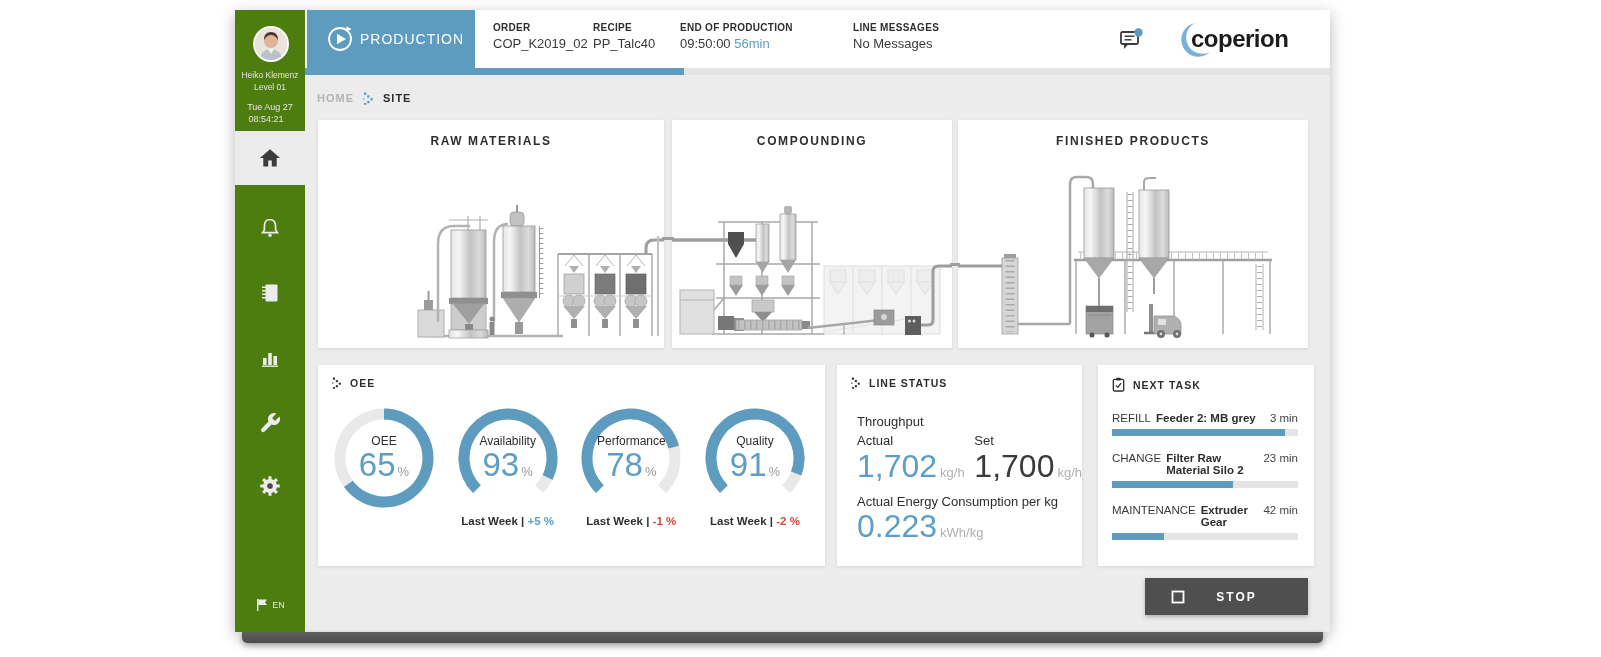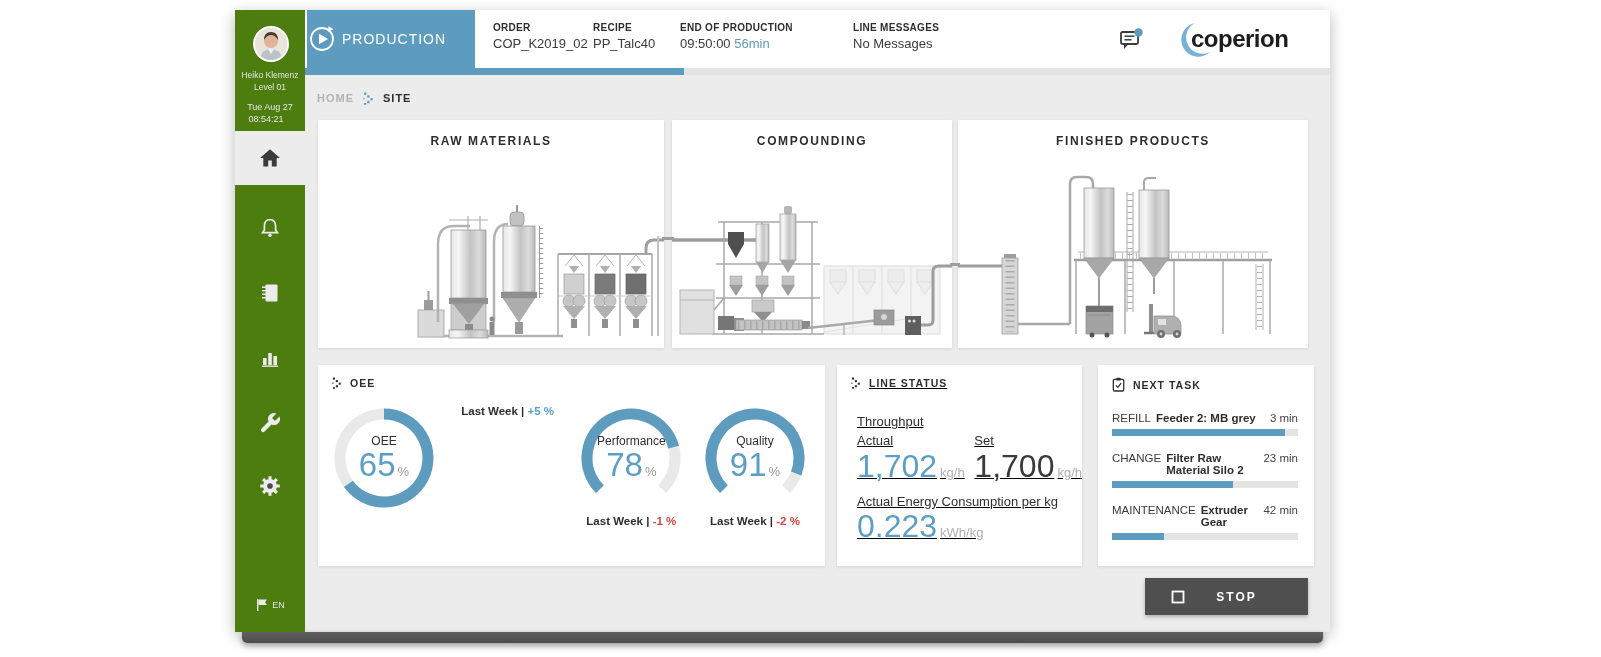--- a/index.html
+++ b/index.html
@@ -15,21 +15,21 @@
   .user-level { position:absolute; top:72px; width:70px; text-align:center; color:#e6e6e6; font-size:8.5px; }
   .sb-date { position:absolute; top:92px; width:70px; text-align:center; color:#e6e6e6; font-size:9px; }
   .sb-time { position:absolute; top:104px; width:62px; text-align:center; color:#e6e6e6; font-size:9px; }
   .nav-item { position:absolute; left:0; width:70px; height:54px; display:flex; align-items:center; justify-content:center; cursor:pointer; }
   .nav-item svg { display:block; }
   .nav-item.active { background:#ececec; }
   .nav-lang { position:absolute; left:0; bottom:12px; width:70px; height:30px; display:flex; align-items:center; justify-content:center; gap:3px; color:#e6e6e6; font-size:9px; cursor:pointer; }
 
   
   .header { position:absolute; left:70px; top:0; width:1025px; height:58px; background:#ffffff; z-index:4; }
-  .prod-tab { position:absolute; left:2px; top:0; width:168px; height:58px; background:#5d9cbe; color:#fff; display:flex; align-items:center; gap:5px; cursor:pointer; }
+  .prod-tab { position:absolute; left:2px; top:0; width:168px; height:58px; background:#5d9cbe; color:#fff; display:flex; align-items:center; gap:5px; padding-left:18px; cursor:pointer; }
   .prod-tab-label { font-size:14px; letter-spacing:1px; }
   .hgroup { position:absolute; top:12px; }
   .hlabel { font-size:10px; font-weight:bold; color:#2e2e2e; letter-spacing:.3px; }
   .hvalue { font-size:13px; color:#3a3a3a; margin-top:3px; }
   .hvalue .rem { color:#5d9cbe; }
   .g-order { left:188px; } .g-recipe { left:288px; } .g-end { left:375px; } .g-msg { left:548px; }
   .msg-icon { position:absolute; left:812px; top:16px; width:28px; height:28px; cursor:pointer; }
   .logo { position:absolute; left:868px; top:10px; width:150px; height:40px; }
 
   .hdr-track { position:absolute; left:70px; top:58px; width:1025px; height:7px; background:#e4e4e4; z-index:4; }
@@ -43,21 +43,21 @@
   
   .card { position:absolute; background:#fff; box-shadow:0 1px 3px rgba(0,0,0,.10); }
   .p-raw { left:83px; top:110px; width:346px; height:228px; cursor:pointer; }
   .p-comp { left:437px; top:110px; width:280px; height:228px; cursor:pointer; }
   .p-fin { left:723px; top:110px; width:350px; height:228px; cursor:pointer; }
   .p-title { text-align:center; margin-top:14px; font-size:12px; font-weight:bold; letter-spacing:1.6px; color:#2e2e2e; }
   .equip { position:absolute; left:0; right:0; bottom:6px; height:170px; }
   .pipe-conn { position:absolute; height:3px; background:#9e9e9e; z-index:2; }
 
   .p-oee { left:83px; top:355px; width:507px; height:201px; }
-  .p-ls { left:602px; top:355px; width:245px; height:201px;text-decoration:underline; }
+  .p-ls { left:602px; top:355px; width:245px; height:201px; }
   .p-nt { left:863px; top:355px; width:216px; height:201px; }
   .card-head { display:flex; align-items:center; gap:8px; padding:12px 0 0 14px; }
   .card-title { font-size:10.5px; font-weight:bold; letter-spacing:1px; color:#2e2e2e; }
 
   
   .gauge-row { display:flex; justify-content:space-between; padding:14px 14px 0 10px; }
   .gauge-cell { width:112px; text-align:center; }
   .gauge-wrap { position:relative; width:110px; height:110px; margin:0 auto; }
   .gauge-wrap svg { position:absolute; left:0; top:0; }
   .gauge-text { position:absolute; left:0; right:0; top:31px; }
@@ -452,20 +452,30 @@
                 <path d="M55.00 11.00 A44 44 0 1 1 19.40 80.86" fill="none" stroke="#5d9cbe" stroke-width="11"></path>
               </svg>
           <div class="gauge-text">
             <div class="g-label">OEE</div>
             <div class="g-num"><span>65</span><span class="g-unit">%</span></div>
           </div>
         </div>
         <div class="g-week"></div>
       </div>
       <div class="gauge-cell">
+        <div class="gauge-wrap">
+          <svg width="110" height="110" viewBox="0 0 110 110">
+                <path d="M23.89 86.11 A44 44 0 1 1 86.11 86.11" fill="none" stroke="#e9e9e9" stroke-width="11"></path>
+                <path d="M23.89 86.11 A44 44 0 1 1 94.51 74.36" fill="none" stroke="#5d9cbe" stroke-width="11"></path>
+              </svg>
+          <div class="gauge-text">
+            <div class="g-label">Availability</div>
+            <div class="g-num"><span>93</span><span class="g-unit">%</span></div>
+          </div>
+        </div>
         <div class="g-week">
           <span>Last Week |</span>
           <span style="color: rgb(92, 158, 198);">+5 %</span>
         </div>
       </div>
       <div class="gauge-cell">
         <div class="gauge-wrap">
           <svg width="110" height="110" viewBox="0 0 110 110">
                 <path d="M23.89 86.11 A44 44 0 1 1 86.11 86.11" fill="none" stroke="#e9e9e9" stroke-width="11"></path>
                 <path d="M23.89 86.11 A44 44 0 1 1 97.62 44.06" fill="none" stroke="#5d9cbe" stroke-width="11"></path>

